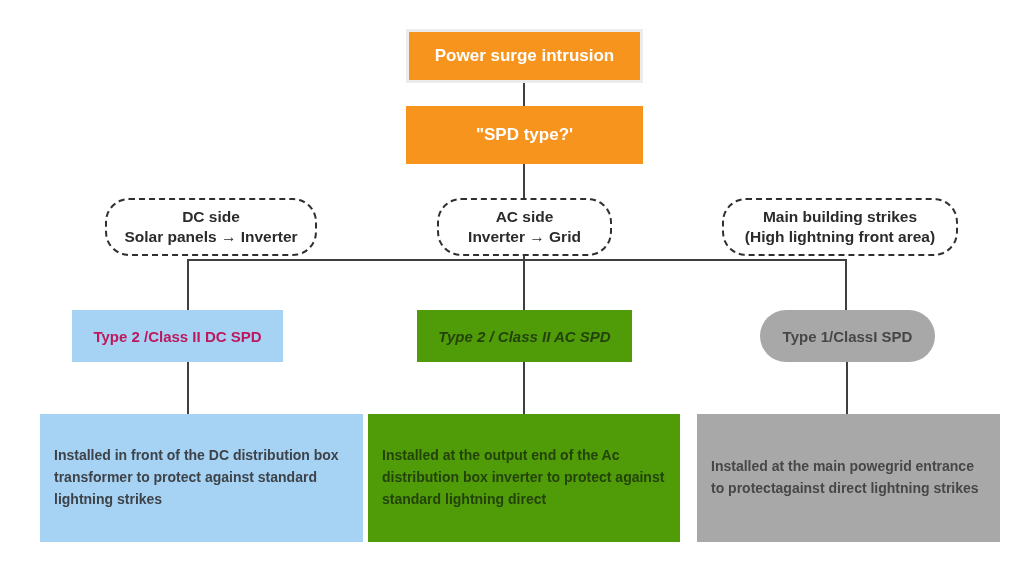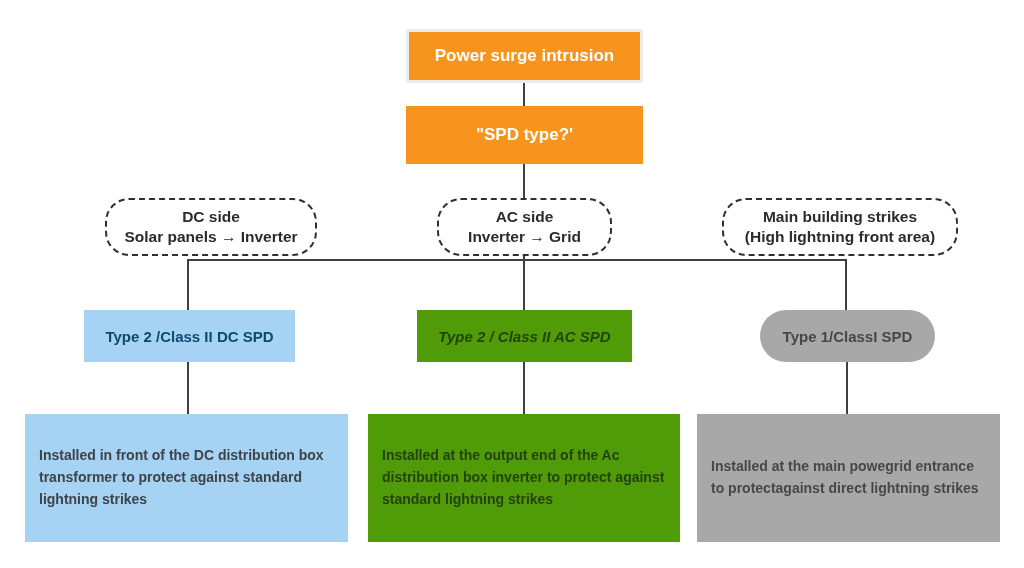--- a/index.html
+++ b/index.html
@@ -16,27 +16,27 @@
     color:#ffffff;font-size:17px;}
   
   .cond{top:198px;height:58px;background:#ffffff;border:2.5px dashed #2F2F2F;
     border-radius:24px;color:#2B2B2B;font-size:15.5px;line-height:1.32;
     flex-direction:column;padding:0 6px;}
   .cond-dc{left:105px;width:212px;}
   .cond-ac{left:437px;width:175px;}
   .cond-main{left:722px;width:236px;}
   
   .mid{top:310px;height:52px;font-size:15px;}
-  .mid-dc{left:84px;width:211px;background:#A6D2F4;color:#0c4a6e;}
+  .mid-dc{left:72px;width:211px;background:#A6D2F4;color:#be185d;}
   .mid-ac{left:417px;width:215px;background:#4F9B08;color:#24430A;font-style:italic;}
   .mid-main{left:760px;width:175px;background:#A8A8A8;color:#474747;border-radius:26px;}
   
   .desc{top:414px;height:128px;font-size:14px;line-height:1.55;
     justify-content:flex-start;text-align:left;padding:0 14px;}
-  .desc-dc{left:25px;width:323px;background:#A6D2F4;color:#3D4348;}
+  .desc-dc{left:40px;width:323px;background:#A6D2F4;color:#3D4348;}
   .desc-ac{left:368px;width:312px;background:#4F9B08;color:#24430A;}
   .desc-main{left:697px;width:303px;background:#A8A8A8;color:#474747;}
   
   .line{position:absolute;background:#3F3F3F;}
   .v{width:1.5px;}
   .h{height:1.5px;}
   .l-root-q   {left:523px;top:83px;height:23px;}
   .l-q-ac     {left:523px;top:164px;height:34px;}
   .l-ac-mid   {left:523px;top:256px;height:54px;}
   .l-branch   {left:187px;top:259px;width:659px;}
@@ -88,19 +88,19 @@
     <span>Type 2 / Class II AC SPD</span>
   </div>
   <div class="node mid mid-main">
     <span>Type 1/ClassI SPD</span>
   </div>
 
   <div class="node desc desc-dc">
     <span>Installed in front of the DC distribution box transformer to protect against standard lightning strikes</span>
   </div>
   <div class="node desc desc-ac">
-    <span>Installed at the output end of the Ac distribution box inverter to protect against standard lightning strikes</span>
+    <span>Installed at the output end of the Ac distribution box inverter to protect against standard lightning direct</span>
   </div>
   <div class="node desc desc-main">
     <span>Installed at the main powegrid entrance to protectagainst direct lightning strikes</span>
   </div>
 
 </div>
 
 </body></html>

